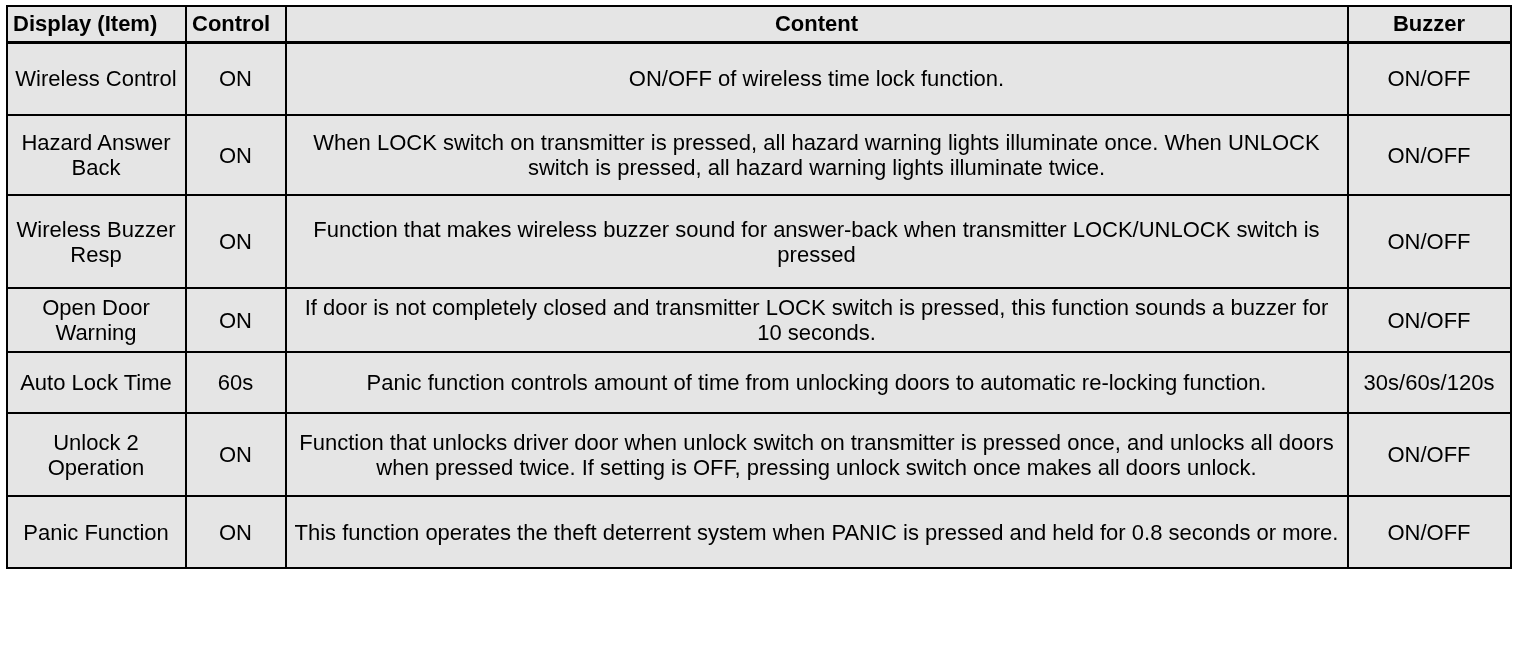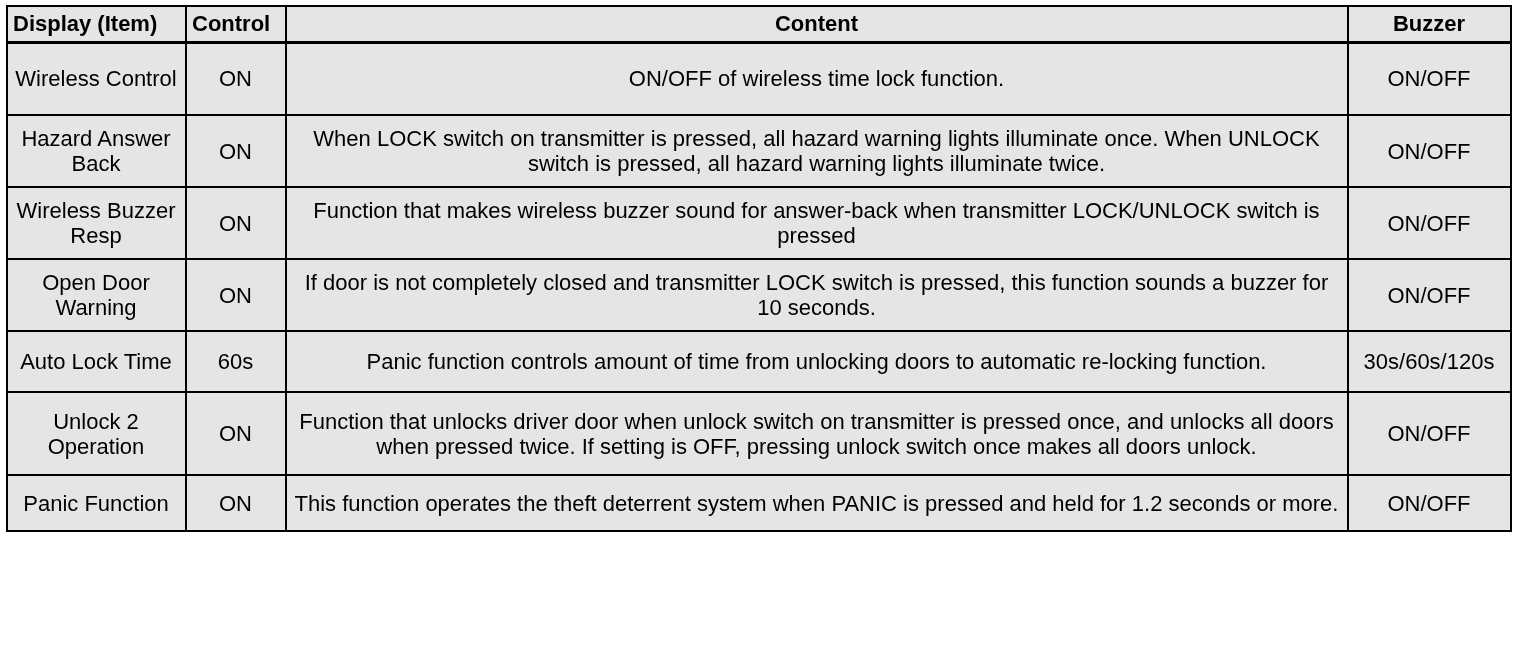--- a/index.html
+++ b/index.html
@@ -36,26 +36,26 @@
     padding-bottom: 1px;
   }
   .doc-table thead tr      { height: 36px; }
   .doc-table th.h-item,
   .doc-table th.h-default  { text-align: left; }
   .doc-table th.h-content,
   .doc-table th.h-setting  { text-align: center; }
   .doc-table td            { text-align: center; }
 
   .doc-table tbody tr:nth-child(1) { height: 73px; }
-  .doc-table tbody tr:nth-child(2) { height: 72px; }
-  .doc-table tbody tr:nth-child(3) { height: 72px; }
-  .doc-table tbody tr:nth-child(4) { height: 72px; }
+  .doc-table tbody tr:nth-child(2) { height: 80px; }
+  .doc-table tbody tr:nth-child(3) { height: 93px; }
+  .doc-table tbody tr:nth-child(4) { height: 64px; }
   .doc-table tbody tr:nth-child(5) { height: 61px; }
   .doc-table tbody tr:nth-child(6) { height: 83px; }
-  .doc-table tbody tr:nth-child(7) { height: 56px; }
+  .doc-table tbody tr:nth-child(7) { height: 72px; }
   .doc-table tbody tr:nth-child(8) { height: 70px; }
 </style>
 </head>
 <body>
 
 <table class="doc-table">
   <colgroup>
     <col style="width:179px">
     <col style="width:100px">
     <col style="width:1062px">
@@ -102,17 +102,17 @@
     </tr>
     <tr>
       <td>Unlock 2 Operation</td>
       <td>ON</td>
       <td>Function that unlocks driver door when unlock switch on transmitter is pressed once, and unlocks all doors when pressed twice. If setting is OFF, pressing unlock switch once makes all doors unlock.</td>
       <td>ON/OFF</td>
     </tr>
     <tr>
       <td>Panic Function</td>
       <td>ON</td>
-      <td>This function operates the theft deterrent system when PANIC is pressed and held for 1.2 seconds or more.</td>
+      <td>This function operates the theft deterrent system when PANIC is pressed and held for 0.8 seconds or more.</td>
       <td>ON/OFF</td>
     </tr>
   </tbody>
 </table>
 
 </body></html>

